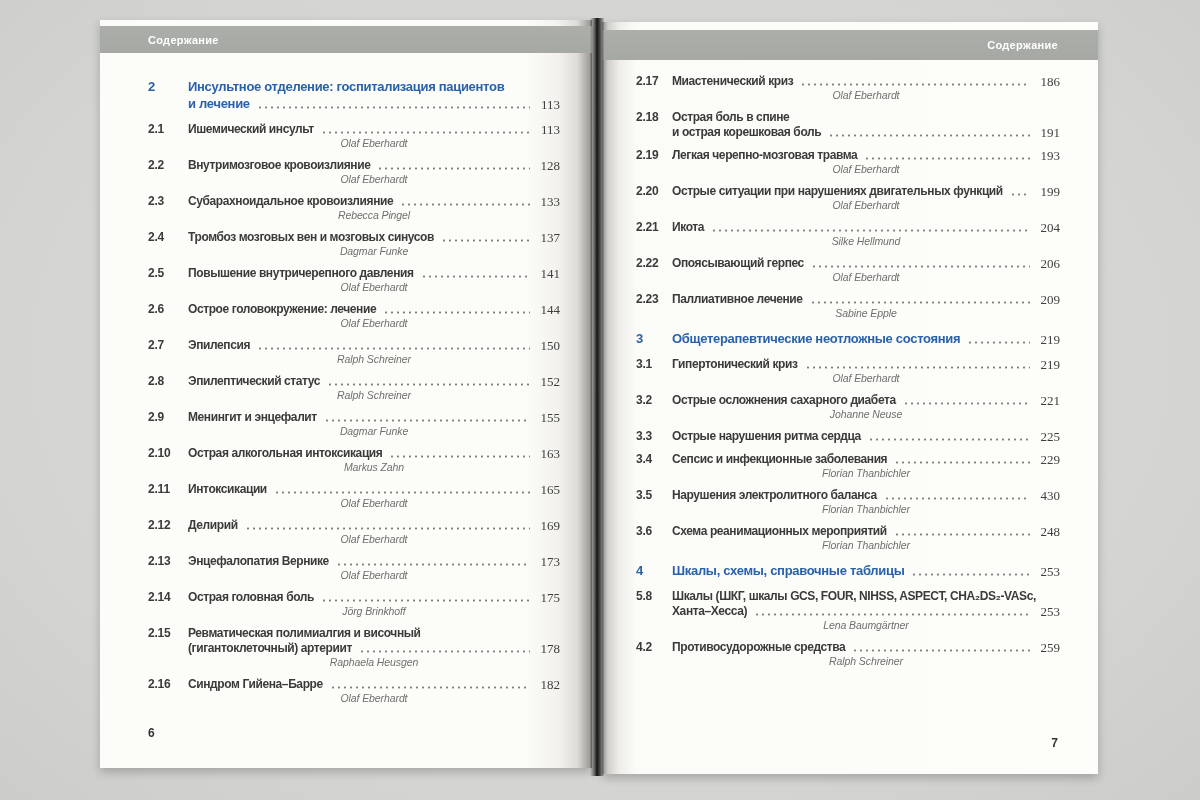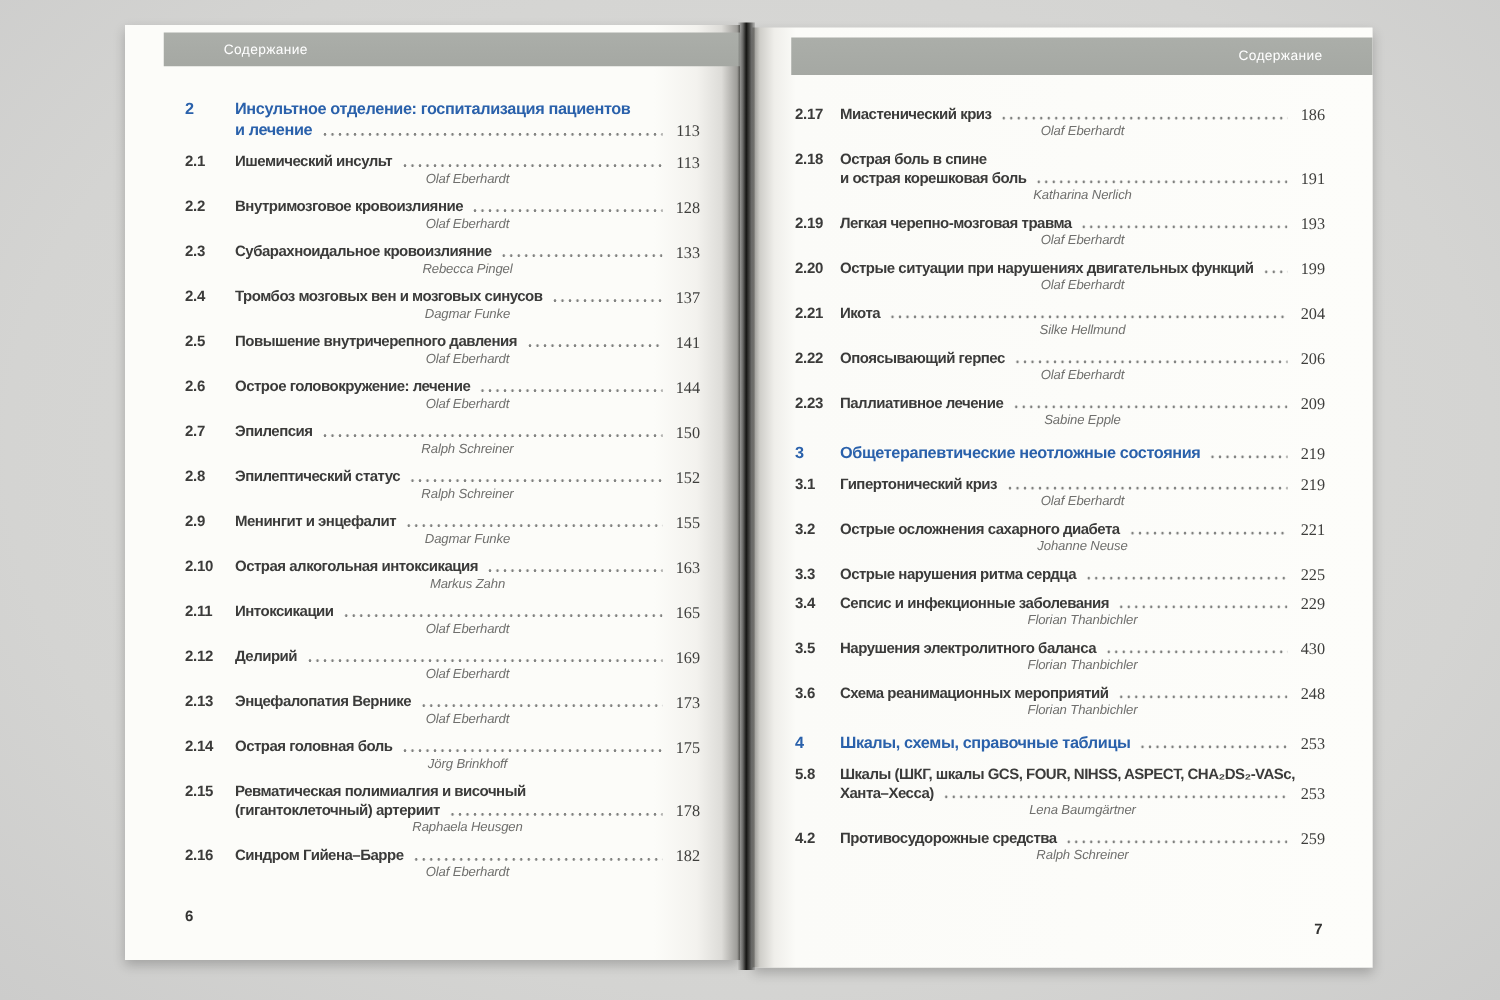--- a/index.html
+++ b/index.html
@@ -30,31 +30,30 @@
   .gutter {
     position: absolute; left: 590px; top: 18px; width: 14px; height: 758px;
     background: linear-gradient(90deg, rgba(30,30,28,0) 0%, rgba(30,30,28,0.55) 30%, #141412 50%, rgba(30,30,28,0.75) 70%, rgba(30,30,28,0.15) 100%);
     z-index: 5;
   }
   
   .pagehead {
     background: linear-gradient(180deg, #abaea9 0%, #a5a8a3 100%);
     display: flex; align-items: center;
     color: #ffffff;
-    font-weight: normal;
+    font-weight: bold;
     font-size: 11px;
     letter-spacing: 0.3px;
-    margin-left: 31px;
   }
   .page-left .pagehead { height: 27px; margin-top: 6px; padding-left: 48px; }
   .page-right .pagehead { height: 30px; margin-top: 8px; justify-content: flex-end; padding-right: 40px; }
   
   .toc { box-sizing: border-box; }
   .page-left .toc  { padding: 15px 32px 0 48px; }
-  .page-right .toc { padding: 24px 38px 0 34px; }
+  .page-right .toc { padding: 14px 38px 0 34px; }
   .entry { display: flex; margin-bottom: 8px; }
   .num {
     flex: none;
     font-weight: bold; font-size: 12px; line-height: 15px;
     color: #3b3b3a; letter-spacing: -0.2px;
   }
   .page-left .num { width: 40px; }
   .page-right .num { width: 36px; }
   .ebody { flex: 1; min-width: 0; }
   .line { display: flex; align-items: flex-end; white-space: nowrap; }
@@ -320,21 +319,20 @@
           <div class="num">2.18</div>
           <div class="ebody">
             <div class="line">
               <span class="t">Острая боль в спине</span>
             </div>
             <div class="line">
               <span class="t">и острая корешковая боль</span>
               <span class="dots"></span>
               <span class="pg">191</span>
             </div>
-            <div class="author">Katharina Nerlich</div>
           </div>
         </div>
         <div class="entry">
           <div class="num">2.19</div>
           <div class="ebody">
             <div class="line">
               <span class="t">Легкая черепно-мозговая травма</span>
               <span class="dots"></span>
               <span class="pg">193</span>
             </div>

